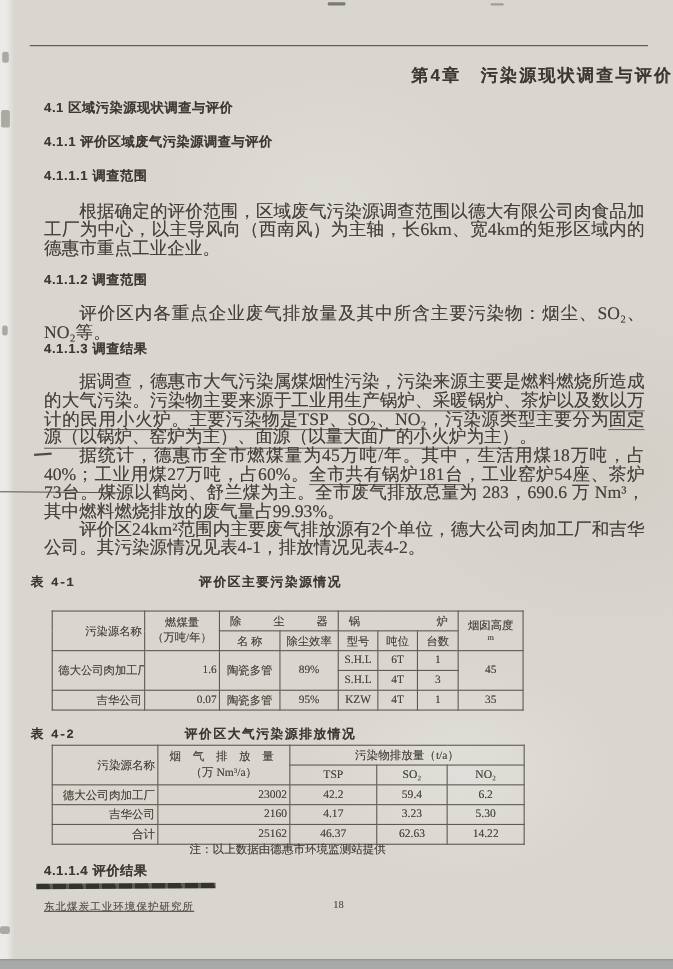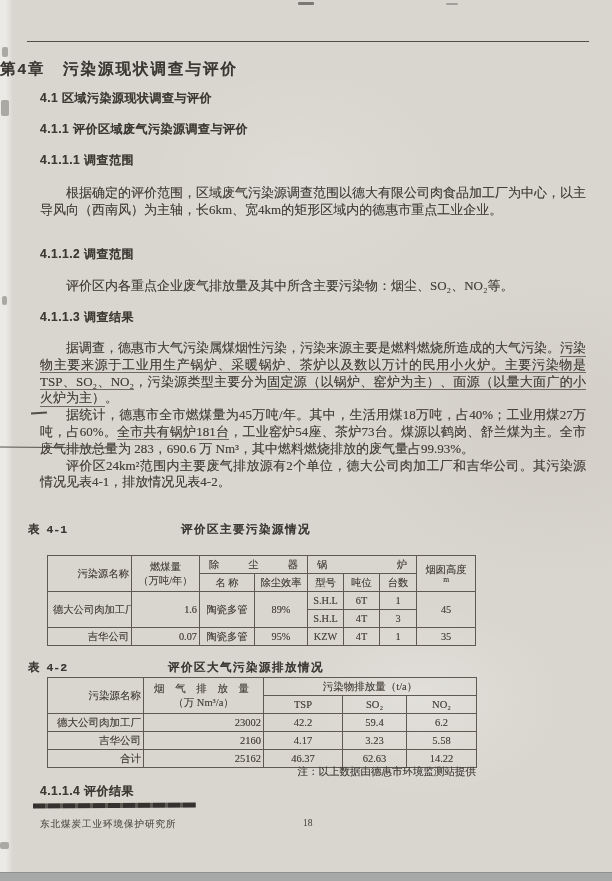--- a/index.html
+++ b/index.html
@@ -20,28 +20,28 @@
     background:linear-gradient(90deg,#ebeae6 45%,rgba(235,234,230,0));}
   .edge-bottom{position:absolute;left:0;bottom:0;width:612px;height:8px;background:#a7a9a8;border-top:1px solid #8e908f;}
   .mark{position:absolute;background:#aba9a3;border-radius:2px;}
   .speck{position:absolute;background:#7b7974;border-radius:1px;}
   .stray-line{position:absolute;left:0;top:447px;width:112px;height:1.4px;background:#57544e;transform:rotate(.4deg);}
   .pen-dash{position:absolute;left:31px;top:412px;width:16px;height:1.8px;background:#514e48;transform:rotate(-4deg);}
   
   .running-head{position:absolute;top:27px;left:0;right:0;text-align:center;
     font-family:"Liberation Sans",sans-serif;font-size:9px;letter-spacing:1.6px;color:#56534d;}
   .head-rule{position:absolute;top:41px;left:27px;width:562px;border-top:1.4px solid #524f49;}
-  .chapter-title{position:absolute;top:59px;left:0;right:0;text-align:left;
+  .chapter-title{position:absolute;top:59px;left:0;right:0;text-align:right;
     font-family:"Liberation Sans",sans-serif;font-weight:bold;font-size:15.5px;letter-spacing:2px;color:#3b3833;}
   
   .sec{position:absolute;left:40px;font-family:"Liberation Sans",sans-serif;
     font-weight:bold;font-size:12px;letter-spacing:.5px;color:#3c3933;text-align:right;}
   #s41{top:90px}#s411{top:121px}#s4111{top:152px}#s4112{top:246px}#s4113{top:309px}#s4114{top:783px}
   
-  .para{position:absolute;left:40px;width:546px;font-size:13px;line-height:16.8px;text-align:justify;color:#45413b;}
+  .para{position:absolute;left:40px;width:546px;font-size:16px;line-height:16.8px;text-align:justify;color:#45413b;}
   .para p{margin:0;text-indent:2em;}
   #p-scope{top:185px}#p-content{top:278px}#p-main{top:340px}
   .u{border-bottom:1.1px solid #6e6961;padding-bottom:.5px;}
   
   .cap{position:absolute;left:28px;width:436px;font-family:Liberation Mono, monospace;
     font-weight:bold;font-size:11.5px;color:#3b3833;}
   #cap1{top:522px}#cap2{top:660px}
   .cap-label{position:absolute;left:0;top:0;}
   .cap-title{display:block;text-align:center;letter-spacing:1.5px;}
   
@@ -49,25 +49,25 @@
   .t th,.t td{border:1px solid #5e5a51;font-weight:normal;font-size:10.3px;
     text-align:center;vertical-align:middle;padding:1px 2px;white-space:nowrap;overflow:hidden;height:15px;}
   .t .al{text-align:right;padding-left:5px;}
   .tl{display:block;line-height:13.5px;}
   .tiny{font-size:7.5px;line-height:8px;}
   .jspread{display:block;text-align:justify;text-align-last:justify;padding:0 7px;}
   #t1{top:555px;width:428px;}
   #t2{top:677px;width:429px;}
   #t2 th,#t2 td{font-size:10.5px;}
   .gas-head{letter-spacing:4px;}
-  #note{position:absolute;top:765px;left:47px;width:429px;text-align:right;font-size:10.5px;color:#46423c;}
+  #note{position:absolute;top:765px;left:47px;width:429px;text-align:center;font-size:10.5px;color:#46423c;}
   
   .footer-bar{position:absolute;top:803px;left:33px;width:163px;height:5px;transform:rotate(-.3deg);
     background:repeating-linear-gradient(90deg,#34322e 0 12px,#5d5a54 12px 15px);}
-  .footer-org{position:absolute;top:818px;left:40px;font-size:9.5px;letter-spacing:1px;color:#5a574f;}
+  .footer-org{position:absolute;top:818px;left:40px;font-size:9.5px;letter-spacing:1px;color:#5a574f;text-decoration:underline;}
   .footer-page{position:absolute;top:818px;left:303px;font-size:9.5px;color:#5a574f;}
 </style>
 </head>
 <body>
 
 <div class="page">
 
   <div class="edge-left"></div>
   <div class="mark" style="left:2px;top:47px;width:6px;height:10px;"></div>
   <div class="mark" style="left:1px;top:100px;width:8px;height:16px;"></div>
@@ -205,21 +205,21 @@
         <td class="al">23002</td>
         <td>42.2</td>
         <td>59.4</td>
         <td>6.2</td>
       </tr>
       <tr>
         <td class="al">吉华公司</td>
         <td class="al">2160</td>
         <td>4.17</td>
         <td>3.23</td>
-        <td>5.58</td>
+        <td>5.30</td>
       </tr>
       <tr>
         <td class="al">合计</td>
         <td class="al">25162</td>
         <td>46.37</td>
         <td>62.63</td>
         <td>14.22</td>
       </tr>
     </tbody>
   </table>

